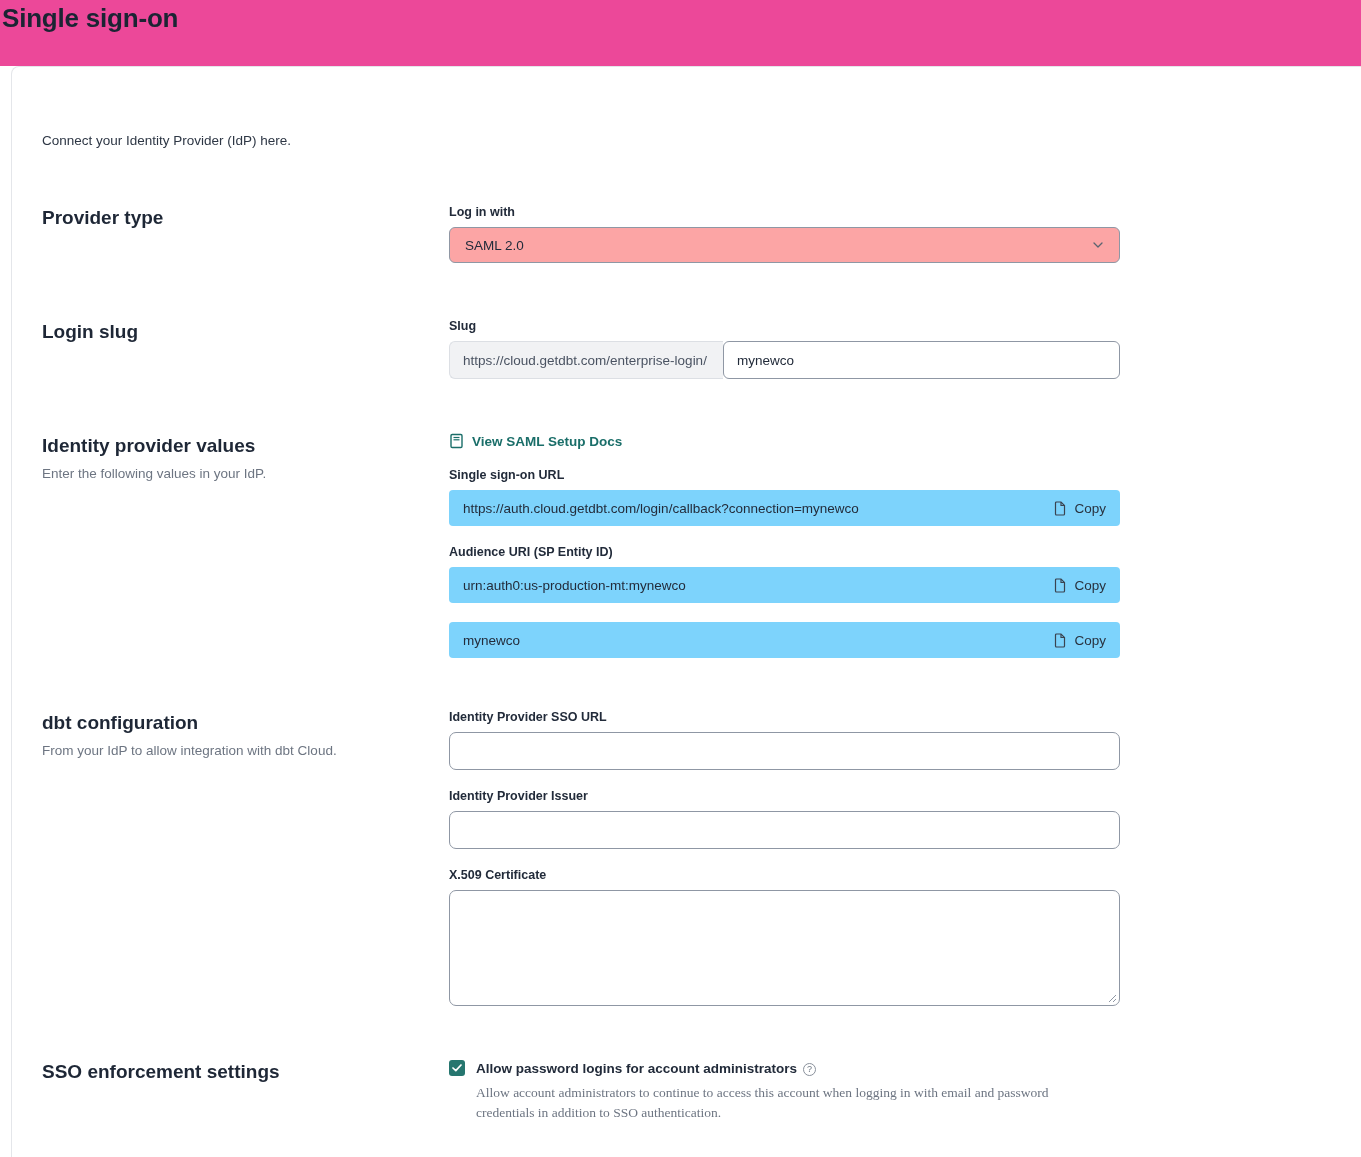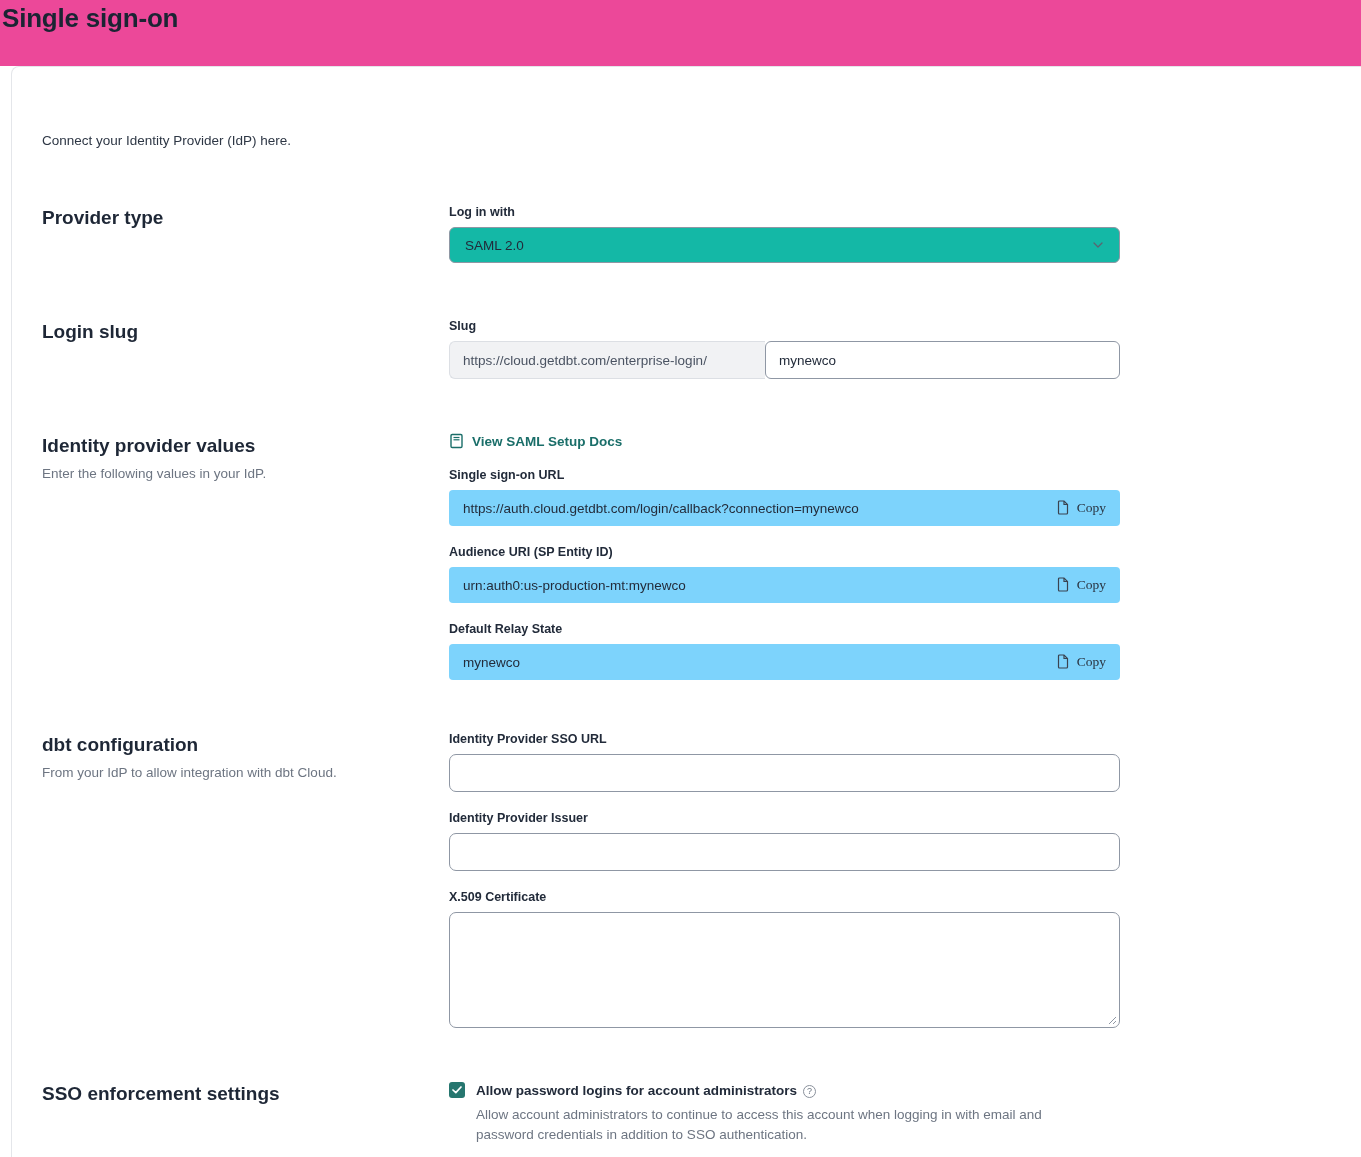--- a/index.html
+++ b/index.html
@@ -60,32 +60,32 @@
     font-size: 12.5px;
     font-weight: 700;
     color: #222b3a;
     margin-bottom: 8px;
   }
   
   .select-box {
     height: 36px;
     border: 1px solid #8f97a4;
     border-radius: 6px;
-    background: #14b8a6;
+    background: #fca5a5;
     display: flex;
     align-items: center;
     justify-content: space-between;
     padding: 0 15px;
     font-size: 13.5px;
     color: #222b3a;
     cursor: pointer;
   }
   .slug-field { display: flex; }
   .slug-prefix {
-    width: 316px;
+    width: 274px;
     height: 38px;
     background: #f1f2f4;
     border: 1px solid #dcdfe4;
     border-right: none;
     border-radius: 6px 0 0 6px;
     display: flex;
     align-items: center;
     padding: 0 13px;
     font-size: 13.5px;
     color: #4a5362;
@@ -120,25 +120,25 @@
     background: #7dd3fc;
     border-radius: 4px;
     display: flex;
     align-items: center;
     justify-content: space-between;
     padding: 0 14px 0 14px;
   }
   .copy-value { font-size: 13.5px; color: #232c3b; }
   .copy-btn {
     display: flex;
-    align-items: flex-start;
+    align-items: flex-end;
     gap: 8px;
     background: none;
     border: none;
-    font-family: Liberation Serif, serif;
+    font-family: Liberation Sans, sans-serif;
     font-size: 13.5px;
     color: #29323f;
     cursor: pointer;
     padding: 0;
   }
   .input-group { margin-bottom: 19px; }
   .input-group:last-child { margin-bottom: 0; }
   .text-input {
     width: 100%;
     height: 38px;
@@ -203,20 +203,21 @@
     color: #6b7480;
     margin-left: 6px;
     vertical-align: 1px;
   }
   .checkbox-desc {
     margin-top: 6px;
     font-size: 13.5px;
     line-height: 20px;
     color: #6d7582;
     max-width: 618px;
+    font-family: Liberation Serif, serif;
   }
 </style>
 </head>
 <body>
 
 <div class="page-header">
   <h1>Single sign-on</h1>
 </div>
 
 <div class="card">
@@ -288,21 +289,20 @@
             <svg width="13" height="15" viewBox="0 0 13 15">
               <path d="M3.5 1 H8 L11.5 4.5 V13 A1 1 0 0 1 10.5 14 H3.5 A1 1 0 0 1 2.5 13 V2 A1 1 0 0 1 3.5 1 Z" fill="none" stroke="#3a4350" stroke-width="1.2"></path>
               <path d="M8 1 V4.5 H11.5" fill="none" stroke="#3a4350" stroke-width="1.2"></path>
             </svg>
             <span>Copy</span>
           </button>
         </div>
       </div>
 
       <div class="copy-group">
-        <div class="field-label">Default Relay State</div>
         <div class="copy-row">
           <span class="copy-value">mynewco</span>
           <button class="copy-btn">
             <svg width="13" height="15" viewBox="0 0 13 15">
               <path d="M3.5 1 H8 L11.5 4.5 V13 A1 1 0 0 1 10.5 14 H3.5 A1 1 0 0 1 2.5 13 V2 A1 1 0 0 1 3.5 1 Z" fill="none" stroke="#3a4350" stroke-width="1.2"></path>
               <path d="M8 1 V4.5 H11.5" fill="none" stroke="#3a4350" stroke-width="1.2"></path>
             </svg>
             <span>Copy</span>
           </button>
         </div>

